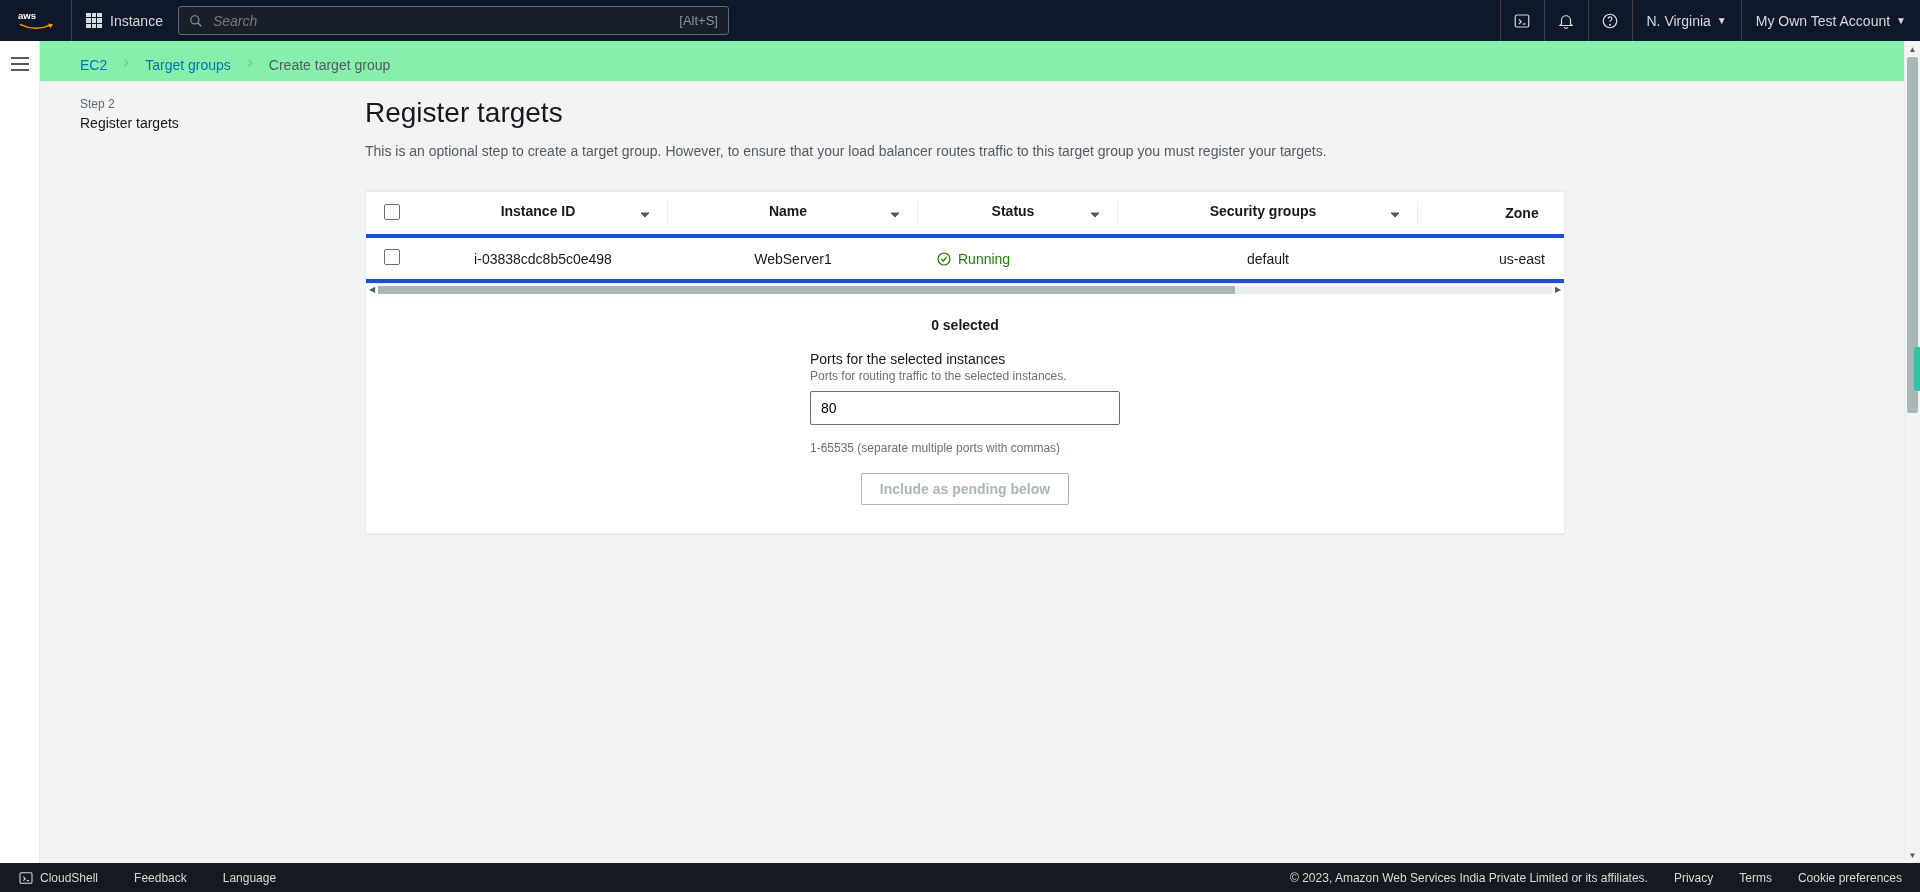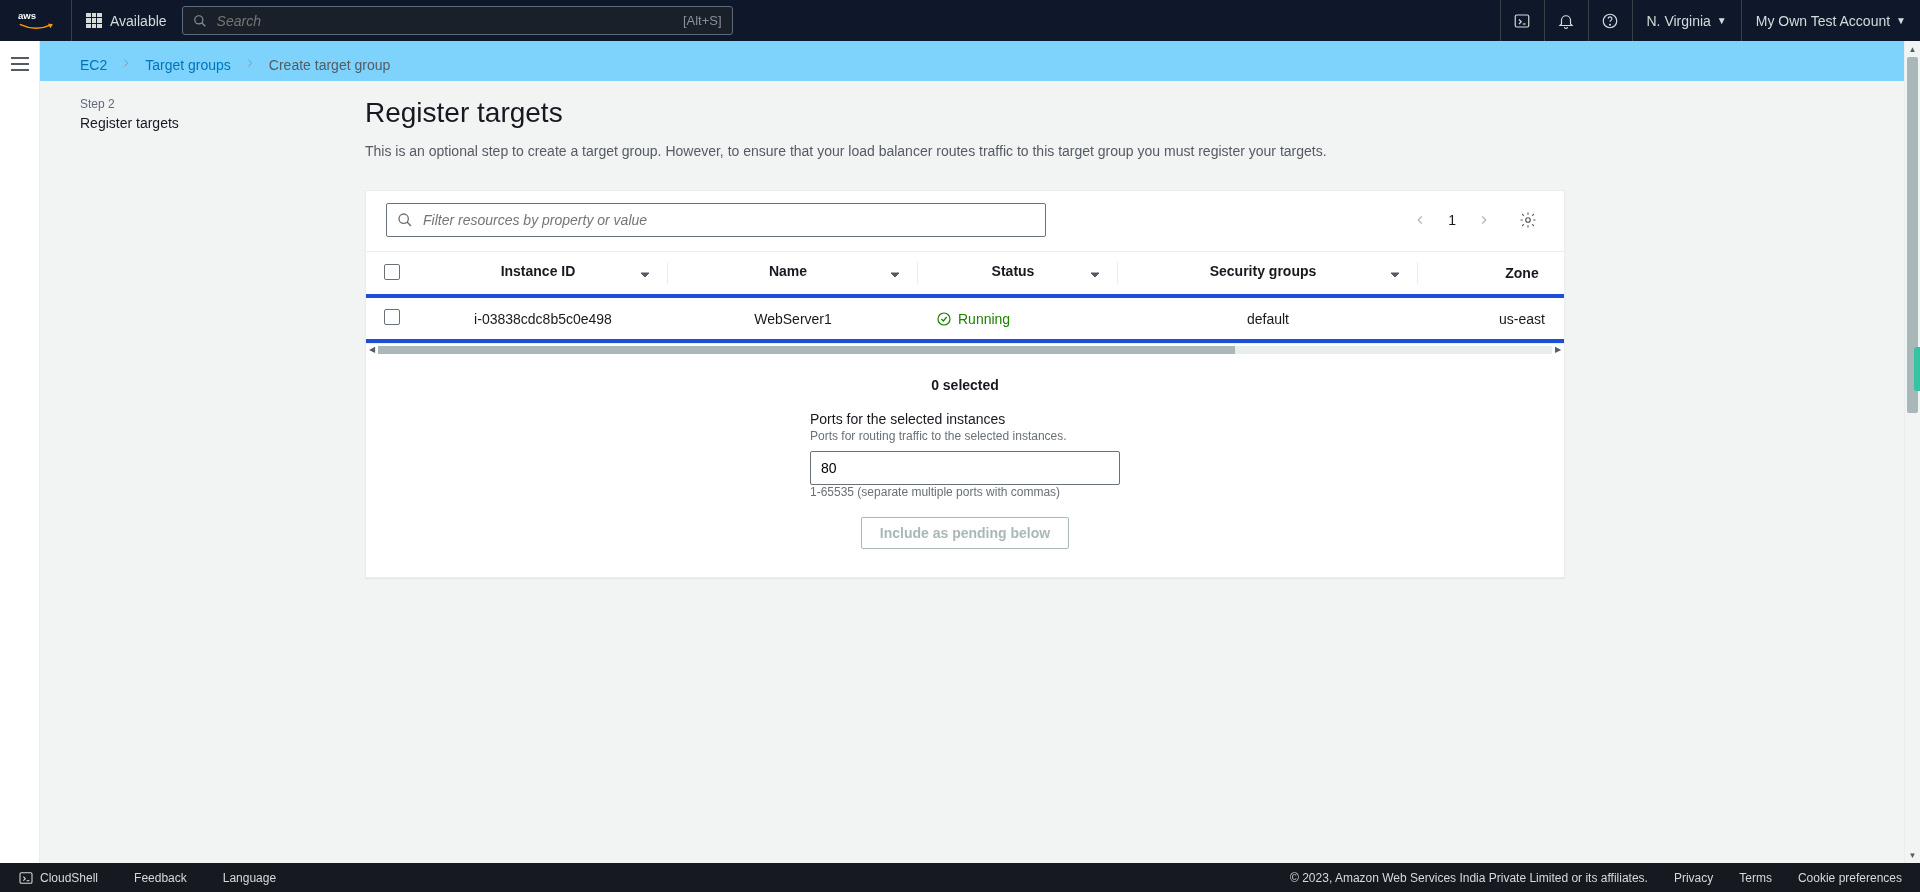--- a/index.html
+++ b/index.html
@@ -24,21 +24,21 @@
 
 
 .app-body { display:flex; height: calc(100vh - 41px - 29px); }
 .rail { width:40px; background:#fff; border-right:1px solid #eaeded; display:flex; align-items:flex-start; justify-content:center; padding-top:16px;}
 .hamburger { width:18px; height:14px; display:flex; flex-direction:column; justify-content:space-between; cursor:pointer;}
 .hamburger span{ height:2px; background:#545b64;}
 .main { flex:1; background:#f2f3f3; overflow-y:auto; position:relative;}
 .scroll-inner { padding-bottom:40px; }
 
 
-.breadcrumb { display:flex; align-items:center; gap:12px; padding:15px 40px 8px; font-size:14px; background:#7dd3fc;}
+.breadcrumb { display:flex; align-items:center; gap:12px; padding:15px 40px 8px; font-size:14px; background:#86efac;}
 .breadcrumb a { color:#0073bb; text-decoration:none; cursor:pointer;}
 .breadcrumb .crumb-sep svg { stroke:#879196; fill:none; stroke-width:1.6; width:14px; height:14px;}
 .breadcrumb .current { color:#545b64; font-weight:400;}
 
 
 .two-col { display:flex; gap:40px; padding:16px 40px 0;}
 .steps { width:245px; flex-shrink:0;}
 .step { padding-bottom:18px;}
 .step.sep { border-bottom:1px solid #eaeded;}
 .step + .step { padding-top:18px;}
@@ -87,21 +87,21 @@
 .hscroll-track { flex:1; height:8px; background:#eaeded; position:relative;}
 .hscroll-thumb { position:absolute; left:0; width:73%; top:0; bottom:0; background:#aab7b8;}
 
 
 .below { padding:22px 20px 28px; text-align:center;}
 .selected-count { font-weight:700; font-size:14px;}
 .port-block { max-width:310px; margin:18px auto 0; text-align:left;}
 .port-lbl { font-size:14px; color:#16191f;}
 .port-help { font-size:12px; color:#687078; margin-top:2px;}
 .port-inp { margin-top:8px; height:34px; border:1px solid #687078; border-radius:2px; width:100%; padding:0 10px; font-size:14px;}
-.port-hint { font-size:12px; color:#687078; margin-top:0;}
+.port-hint { font-size:12px; color:#687078; margin-top:16px;}
 .inc-btn { margin:18px auto 0; display:block; padding:7px 18px; border:1px solid #aab7b8; border-radius:2px; background:#fff; color:#aab7b8; font-weight:700; font-size:14px; cursor:pointer;}
 .thead-wrap { position:relative; }
 
 
 .vscroll { position:absolute; right:0; top:0; bottom:0; width:16px; background:#f2f3f3; border-left:1px solid #eaeded;}
 .vscroll-arrow { height:16px; display:flex; align-items:center; justify-content:center; font-size:8px; color:#545b64;}
 .vscroll-track { position:absolute; top:16px; bottom:16px; left:2px; right:2px;}
 .vscroll-thumb { position:absolute; top:0; height:45%; left:0; right:0; background:#aab7b8; border-radius:2px;}
 
 
@@ -131,21 +131,21 @@
         <span></span>
         <span></span>
         <span></span>
         <span></span>
         <span></span>
         <span></span>
         <span></span>
         <span></span>
         <span></span>
       </span>
-    <span>Available</span>
+    <span>Instance</span>
   </div>
   <div class="search-wrap">
     <svg viewBox="0 0 24 24">
         <circle cx="10" cy="10" r="7" stroke-width="2"></circle>
         <line x1="15" y1="15" x2="21" y2="21" stroke-width="2"></line>
       </svg>
     <input class="search-input" placeholder="Search" style="">
     <span class="search-hot">[Alt+S]</span>
   </div>
   <div class="nav-right">
@@ -212,48 +212,20 @@
           <div class="step-title active">Register targets</div>
         </div>
       </div>
 
       <div class="content">
         <h1 class="page-title">Register targets</h1>
         <p class="page-sub">This is an optional step to create a target group. However, to ensure that your load balancer routes traffic to this target group you must register your targets.</p>
 
         <div class="panel">
 
-          <div class="filter-row">
-            <div class="filter-input-wrap">
-              <svg viewBox="0 0 24 24">
-                    <circle cx="10" cy="10" r="7" stroke-width="2"></circle>
-                    <line x1="15" y1="15" x2="21" y2="21" stroke-width="2"></line>
-                  </svg>
-              <input placeholder="Filter resources by property or value" style="">
-            </div>
-            <div class="pager">
-              <div class="pager-btn disabled">
-                    <svg viewBox="0 0 24 24">
-                      <path d="M15 6l-6 6 6 6"></path>
-                    </svg>
-                  </div>
-              <span class="pager-num">1</span>
-              <div class="pager-btn disabled">
-                    <svg viewBox="0 0 24 24">
-                      <path d="M9 6l6 6-6 6"></path>
-                    </svg>
-                  </div>
-              <div class="gear-btn">
-                    <svg viewBox="0 0 24 24">
-                      <circle cx="12" cy="12" r="3"></circle>
-                      <path d="M12 2v3M12 19v3M4.2 4.2l2.1 2.1M17.7 17.7l2.1 2.1M2 12h3M19 12h3M4.2 19.8l2.1-2.1M17.7 6.3l2.1-2.1"></path>
-                    </svg>
-                  </div>
-            </div>
-          </div>
 
           <div class="table-scroll">
             <div class="thead-wrap">
 
             <table class="tbl">
               <thead>
                 <tr>
                   <th style="width:48px;"><span class="chk"></span></th>
                   <th class="col-sep" style="width:250px;"><span>Instance ID</span><span class="sort-caret"><svg viewBox="0 0 10 10">
                               <path d="M1 3 L5 7 L9 3 Z"></path>

